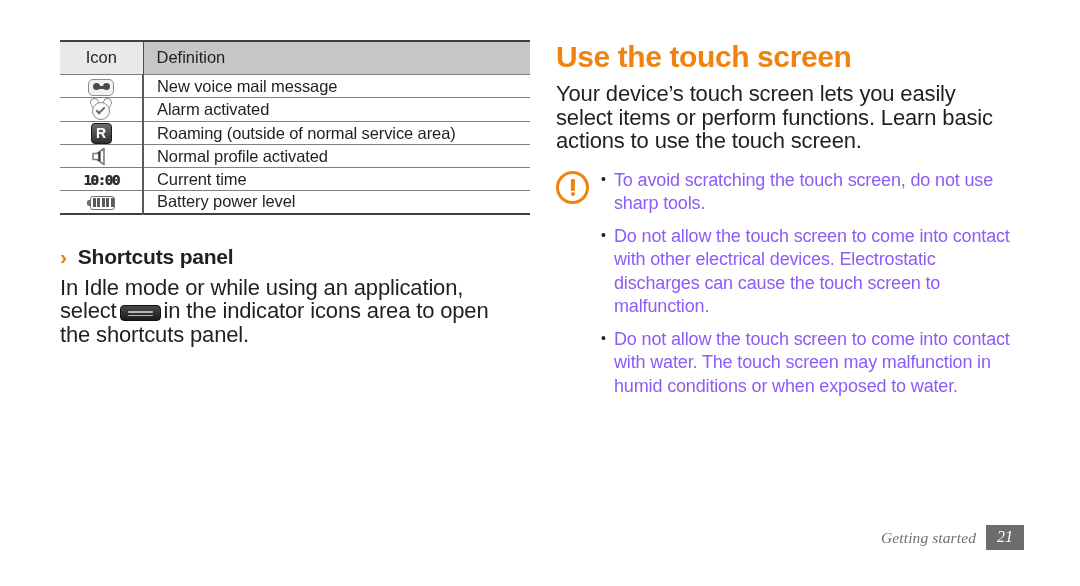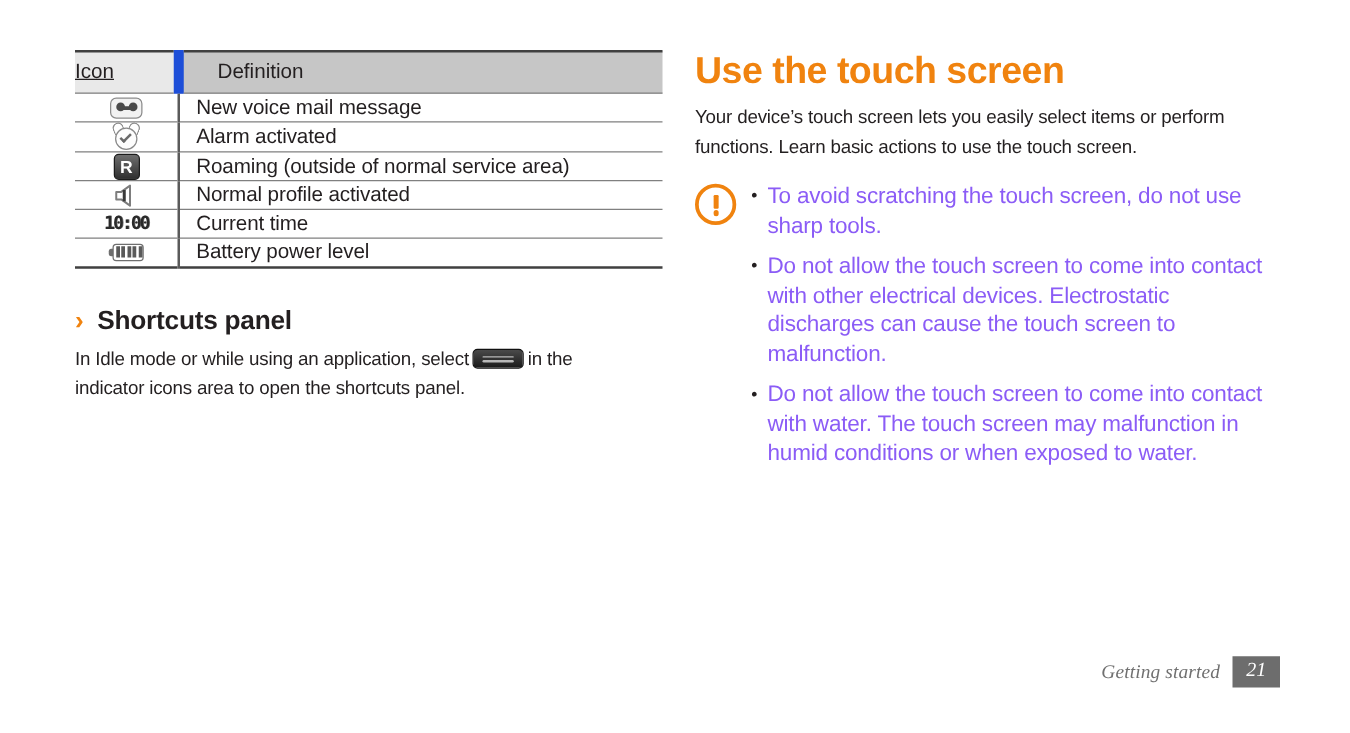--- a/index.html
+++ b/index.html
@@ -50,28 +50,27 @@
     font-size: 16.5px;
     font-weight: normal;
     text-align: left;
     padding: 5px 0 6px 0;
     height: 21px;
     vertical-align: middle;
     color: #231f20;
   }
   .icon-table thead th.th-icon {
     background: #e9e9e9;
-    text-align: left;
-    border-right: 8px solid #1d4ed8;
+    text-align: center;
+    border-right: 1px solid #1d4ed8;
     padding-left: 0;
-    text-decoration: underline;
   }
   .icon-table thead th.th-def {
     background: #c6c6c6;
-    padding-left: 27px;
+    padding-left: 13px;
   }
 
   .icon-table tbody tr { height: 23px; margin-top: 38px; }
   .icon-table tbody td {
     border-top: 1.4px solid #808080;
     vertical-align: middle;
     font-size: 16.5px;
     color: #231f20;
   }
   .icon-table tbody td.cell-icon {
@@ -231,21 +230,21 @@
   }
   .sect-head .chev {
     color: #f0830f;
     font-size: 21px;
     font-weight: bold;
     line-height: 1;
   }
 
   
   .para {
-    font-size: 15px;
+    font-size: 22px;
     line-height: 23.5px;
     color: #231f20;
     letter-spacing: -0.15px;
     margin: 0 0 16px 0;
     max-width: 452px;
   }
   .para.tight { margin-bottom: 0; }
 
   
   .g-handle {

